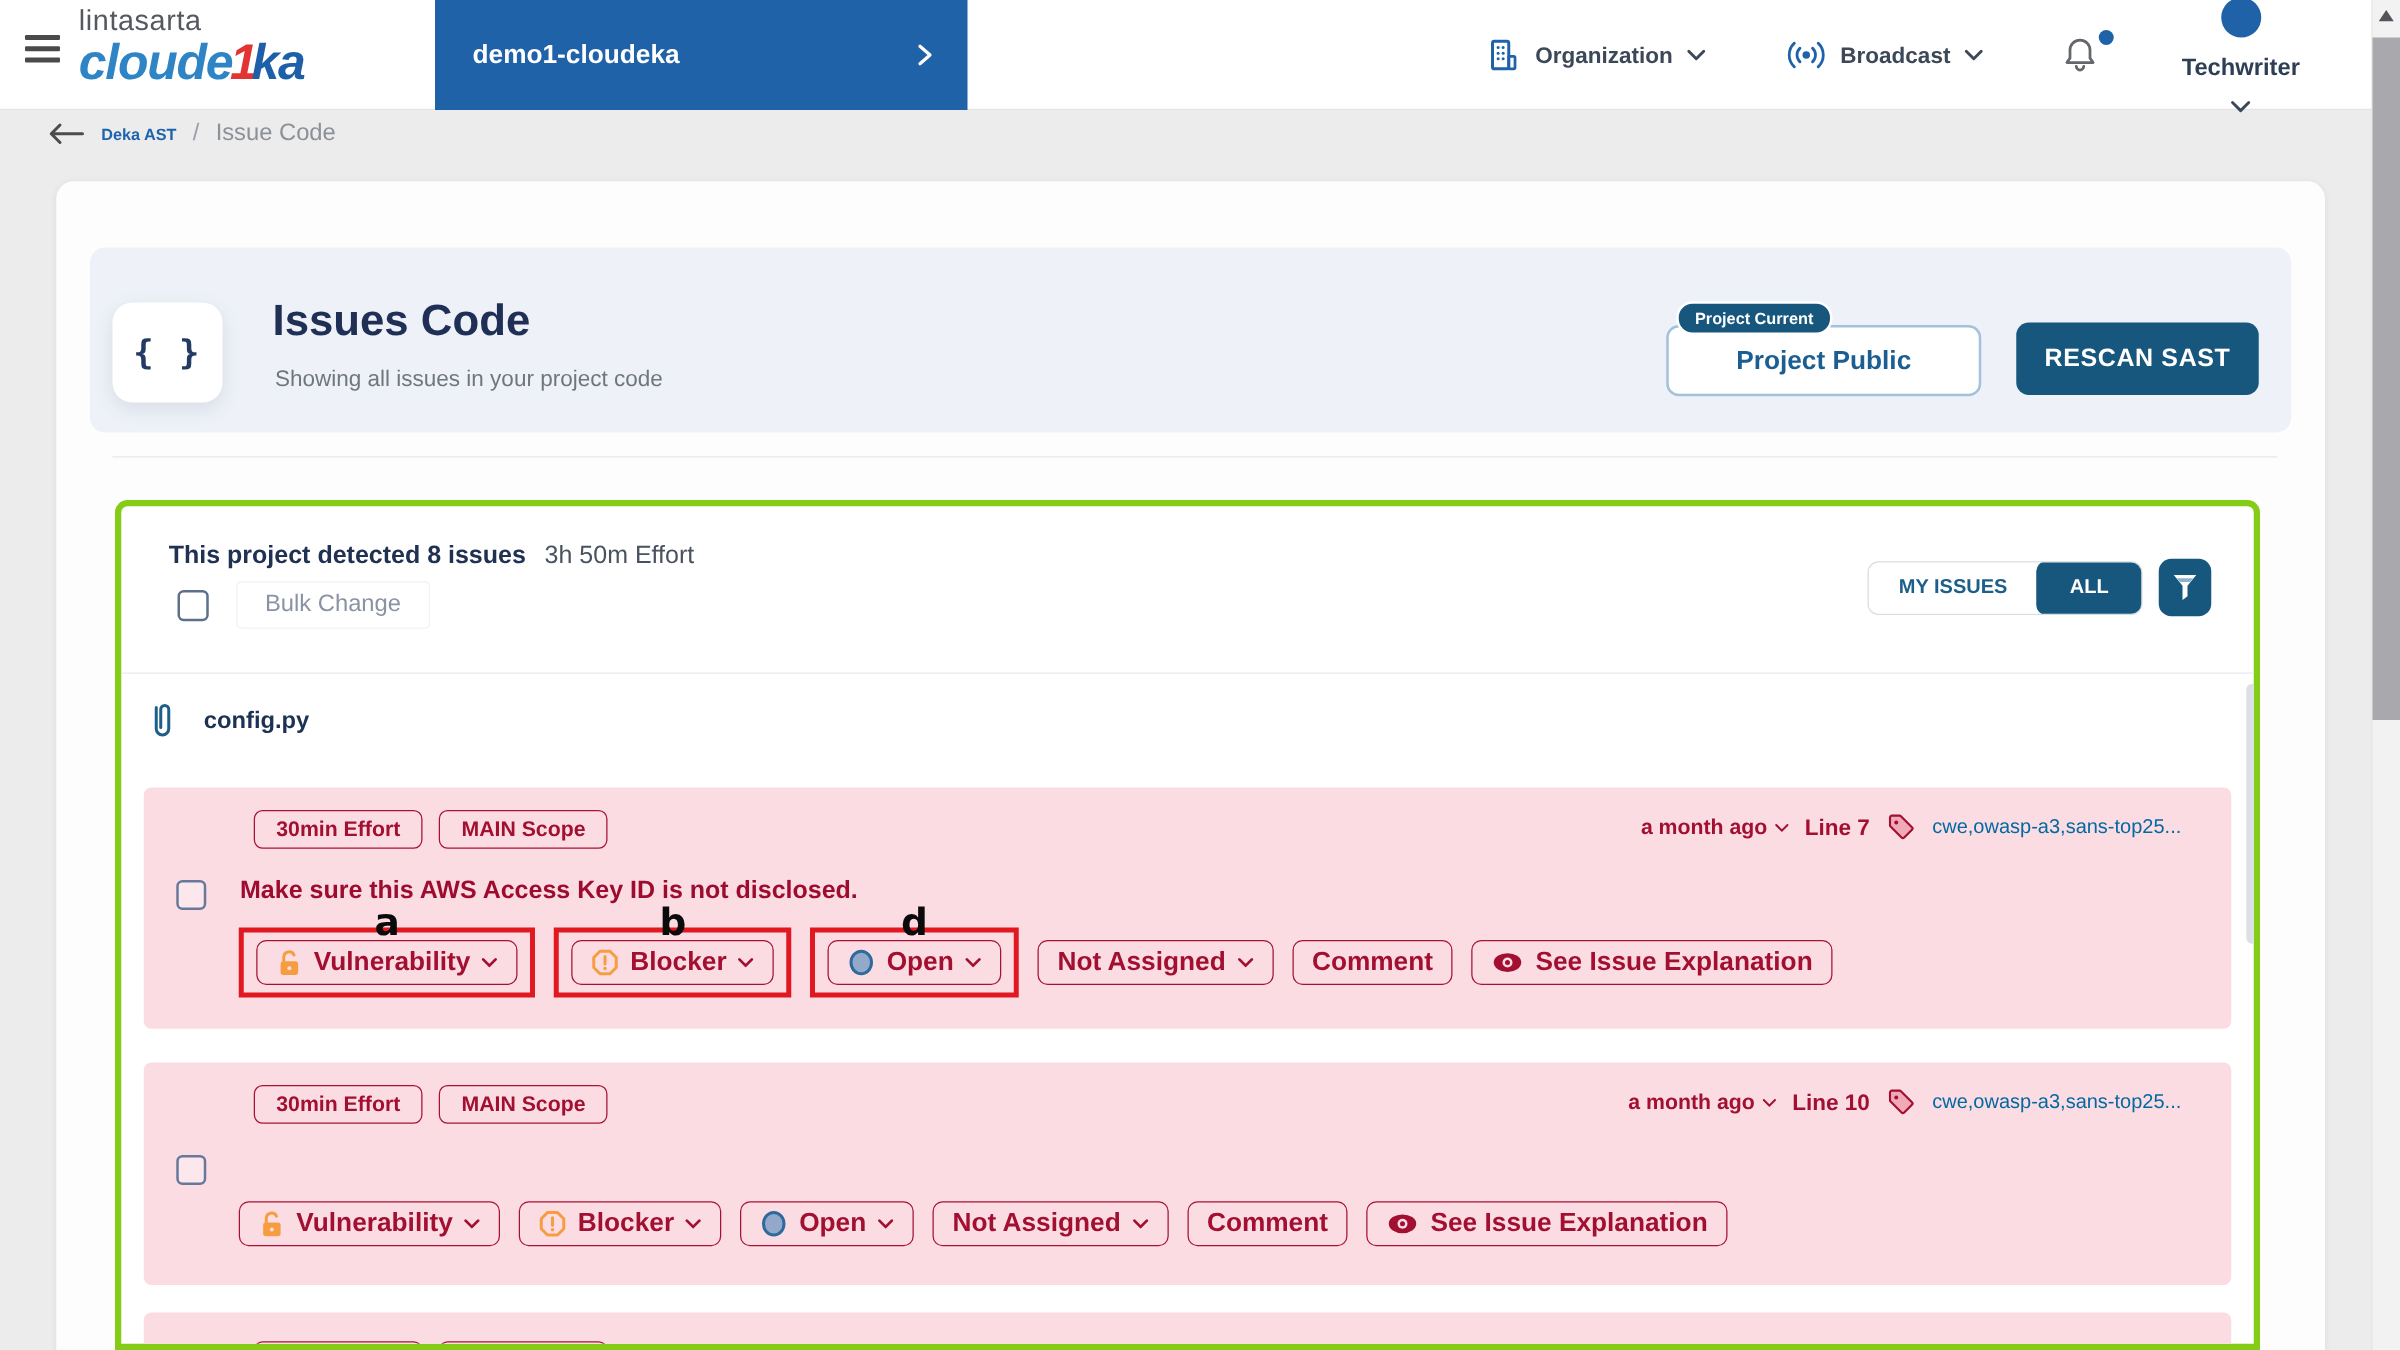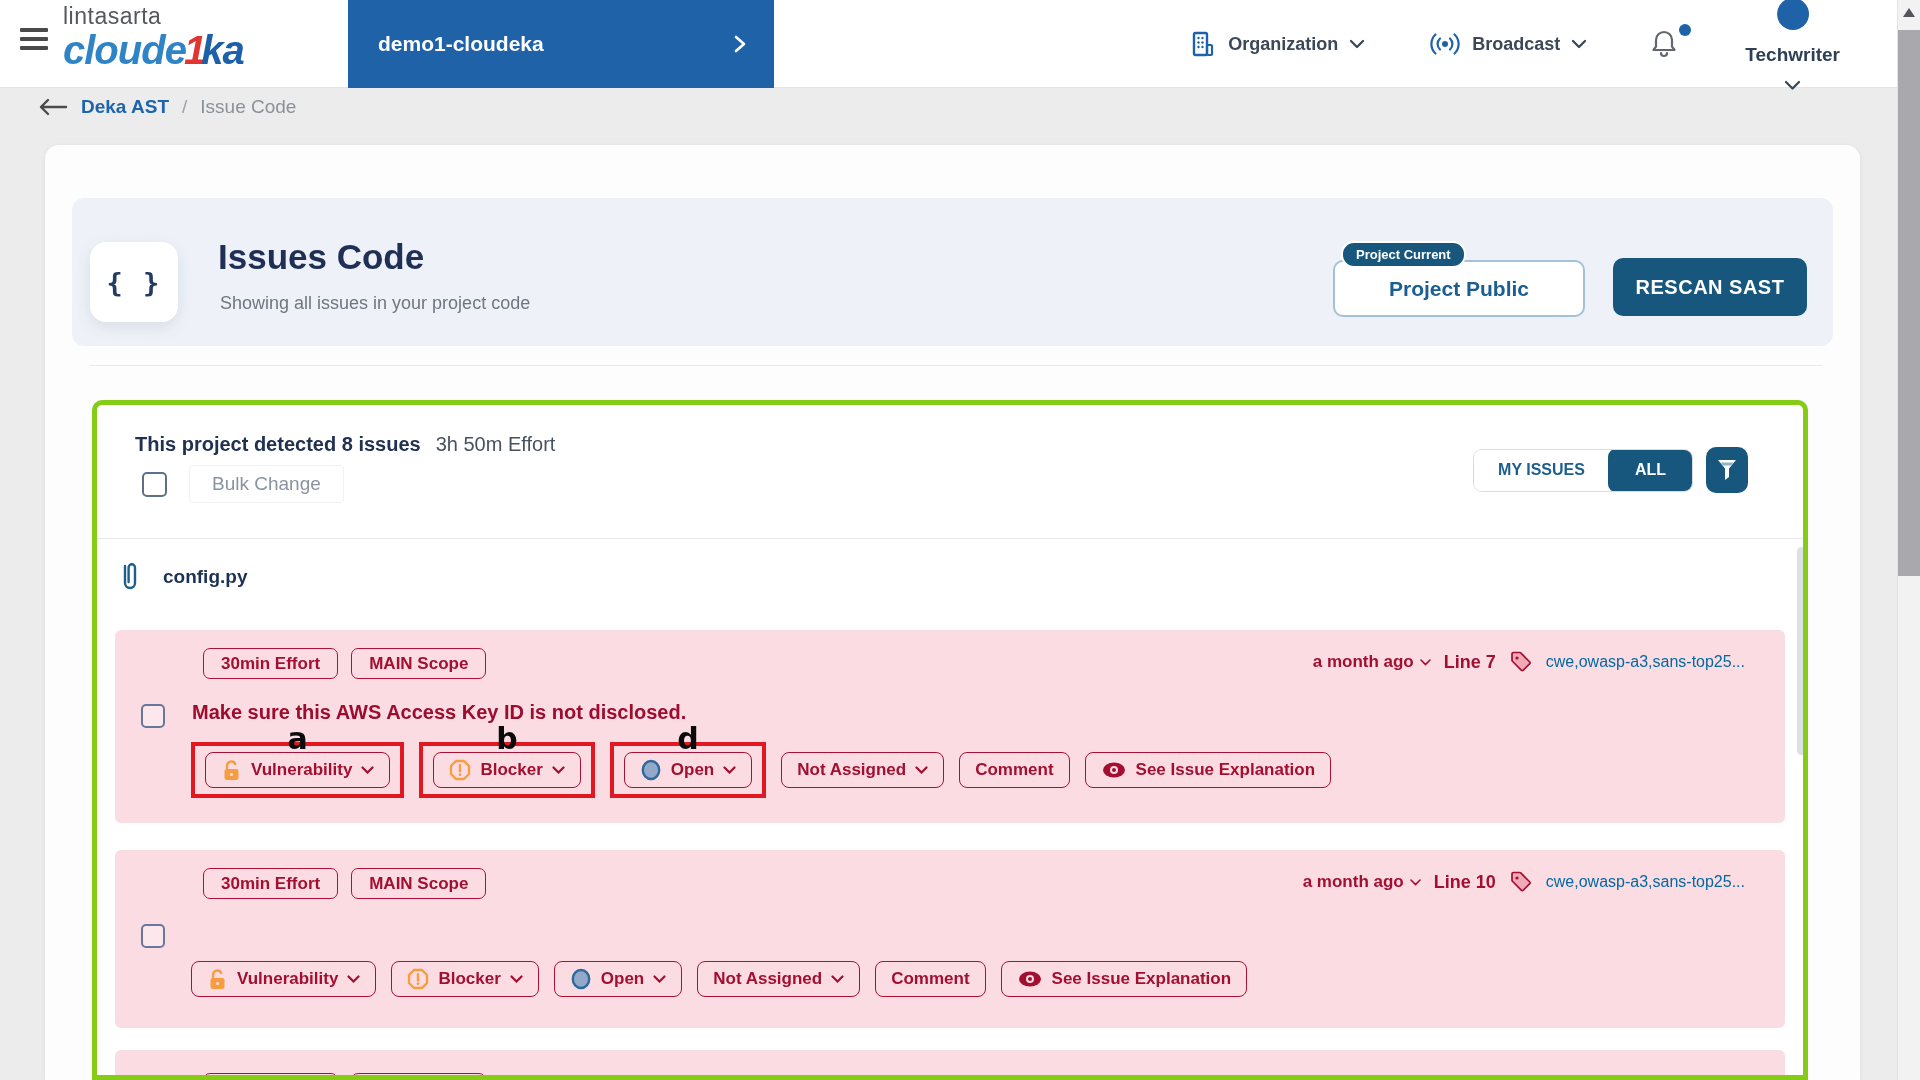--- a/index.html
+++ b/index.html
@@ -26,21 +26,21 @@
   .nav-item .lbl { color:#3c4858; font-weight:700; font-size:18px; }
   .bell-wrap { position:relative; margin-left:62px; cursor:pointer; }
   .bell-dot { position:absolute; right:-12px; top:-4px; width:12px; height:12px; border-radius:50%; background:#2062a8; }
   .user { display:flex; align-items:center; gap:14px; margin-left:66px; cursor:pointer;flex-direction:column; }
   .avatar { width:32px; height:32px; border-radius:50%; background:#2062a8; }
   .user .lbl { color:#2e3f55; font-weight:700; font-size:19px; }
   .ml64 { margin-left:64px; }
 
   
   .breadcrumb { position:absolute; left:38px; top:96px; display:flex; align-items:center; gap:13px; z-index:5; }
-  .bc-parent { color:#1d64ad; font-weight:700; font-size:19px; cursor:pointer; }
+  .bc-parent { color:#1d64ad; font-weight:700; font-size:13px; cursor:pointer; }
   .bc-sep { color:#9aa0a8; font-size:19px; }
   .bc-current { color:#8b9198; font-size:19px; }
 
   
   .main-card { position:absolute; left:45px; top:145px; width:1815px; height:935px; background:#fdfdfe;
     border-radius:14px 14px 0 0; box-shadow:0 1px 5px rgba(0,0,0,.07); }
   .band { position:absolute; left:27px; top:53px; right:27px; height:148px; background:#eef2f8; border-radius:12px; }
   .brace-box { position:absolute; left:45px; top:97px; width:88px; height:80px; background:#fff; border-radius:16px;
     box-shadow:0 5px 16px rgba(30,50,90,.10); display:flex; align-items:center; justify-content:center;
     font-family:"DejaVu Sans Mono", monospace; font-weight:700; font-size:27px; color:#233a63; letter-spacing:2px; }
@@ -57,21 +57,21 @@
 
   
   .panel { position:absolute; left:47px; top:255px; width:1716px; height:680px; background:#fff;
     border:5px solid #84cc16; border-radius:10px 10px 0 0; overflow:hidden; }
   .summary { position:absolute; left:38px; top:28px; display:flex; align-items:baseline; gap:15px; }
   .summary .strong { font-size:20px; font-weight:700; color:#203152; }
   .summary .eff { font-size:20px; color:#49525f; }
   .bulk { position:absolute; left:45px; top:60px; display:flex; align-items:center; gap:22px; }
   .chkbox { width:25px; height:25px; border:2.5px solid #5d7089; border-radius:5px; background:#fff; cursor:pointer; }
   .bulk .lbl { color:#8a93a3; font-size:19px; border:1px solid #f0f1f3; border-radius:4px; padding:7px 22px; }
-  .controls { position:absolute; top:42px; right:55px; display:flex; align-items:center; gap:13px; }
+  .controls { position:absolute; top:42px; right:34px; display:flex; align-items:center; gap:13px; }
   .seg { display:flex; height:43px; border:1px solid #d8dbe0; border-radius:9px; overflow:hidden; background:#fff; }
   .seg .my { display:flex; align-items:center; padding:0 24px; color:#1d5f8a; font-weight:700; font-size:16px; cursor:pointer; background:#fff; }
   .seg .all { display:flex; align-items:center; padding:0 27px; color:#fff; font-weight:700; font-size:16px; cursor:pointer;
     background:#17577e; border-radius:8px; margin:-1px; }
   .filterbtn { width:42px; height:46px; background:#17577e; border:none; border-radius:10px; display:flex;
     align-items:center; justify-content:center; cursor:pointer; }
   .hr2 { position:absolute; left:0; right:0; top:133px; border-top:1px solid #e8eaef; }
   .file-row { position:absolute; left:20px; top:155px; display:flex; align-items:center; gap:20px; }
   .file-row .lbl { font-size:19px; font-weight:700; color:#1c3254; }
   .inner-scroll { position:absolute; left:1700px; top:142px; width:9px; height:208px; background:#dde0e7; border-radius:5px; cursor:pointer; }
@@ -88,21 +88,21 @@
   .meta .age { font-weight:700; font-size:17px; display:flex; align-items:center; gap:6px; cursor:pointer; }
   .meta .linenum { font-weight:700; font-size:18px; }
   .meta .tags { font-size:16px; color:#0369a1; }
   .icard-chk { position:absolute; left:26px; top:74px; width:24px; height:24px; border:2.5px solid #68789b;
     border-radius:5px; background:rgba(255,255,255,.35); cursor:pointer; }
   .ititle { position:absolute; left:77px; top:71px; font-size:20px; font-weight:700; color:#9d0c2e; }
   .actions { position:absolute; left:76px; display:flex; align-items:center; gap:15px; }
   .card-0 .actions { top:112px; }
   .card-1 .actions { top:111px; }
   .abtn { height:36px; border:1.6px solid #a91134; border-radius:8px; background:transparent; display:inline-flex;
-    align-items:center; gap:9px; padding:0 15px; font-family:inherit; font-weight:700; font-size:17px; color:#a30f31; cursor:pointer; }
+    align-items:center; gap:9px; padding:0 15px; font-family:inherit; font-weight:700; font-size:21px; color:#a30f31; cursor:pointer; }
   .annbox { position:relative; border:4px solid #e11820; padding:6px 10px; }
   .annletter { position:absolute; top:-22px; left:50%; transform:translateX(-50%); font-family:"DejaVu Sans", sans-serif;
     font-size:30px; font-weight:800; color:#0b0b0b; line-height:1; }
 
   
   .scrollbar { position:absolute; left:1897px; top:0; width:23px; height:1080px; background:#f2f2f3; border-left:1px solid #e3e3e5; }
   .sb-up { position:absolute; left:5px; top:8px; width:0; height:0; border-left:6px solid transparent;
     border-right:6px solid transparent; border-bottom:9px solid #54545a; }
   .sb-thumb { position:absolute; left:0; top:30px; width:23px; height:546px; background:#a9a9ad; cursor:pointer; }
 

